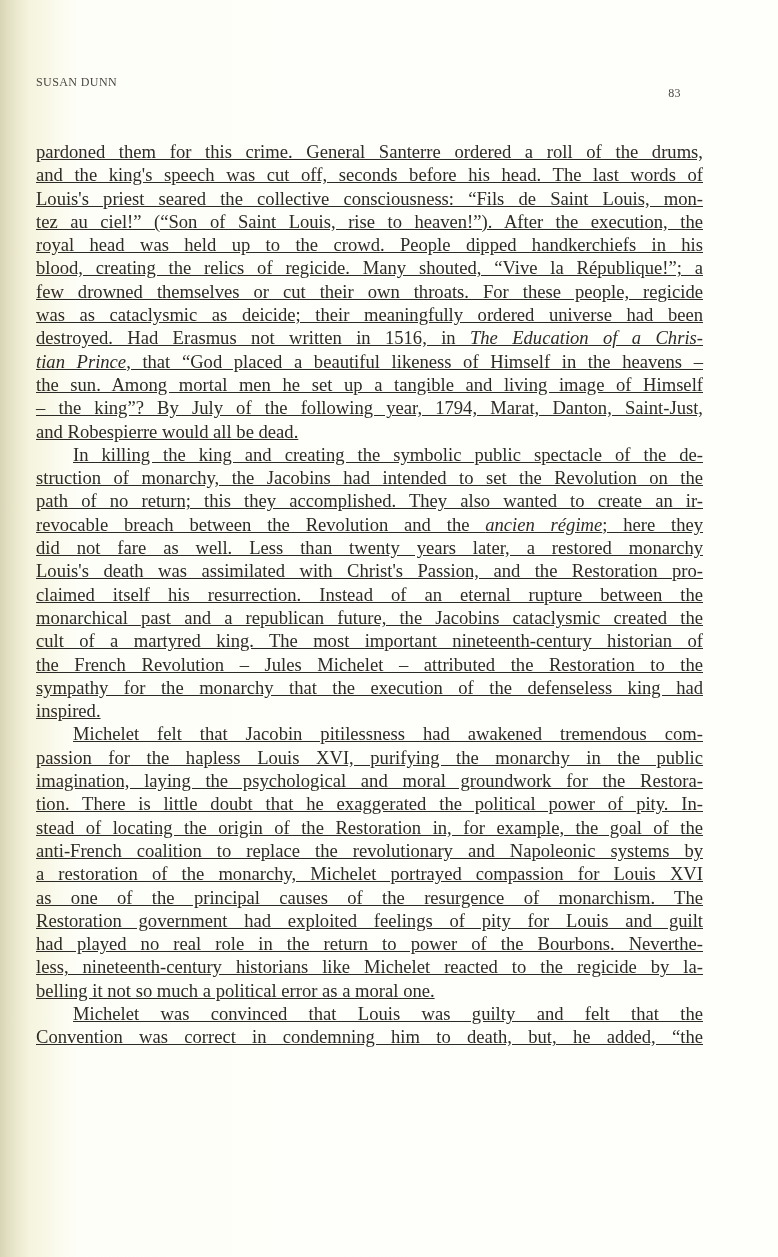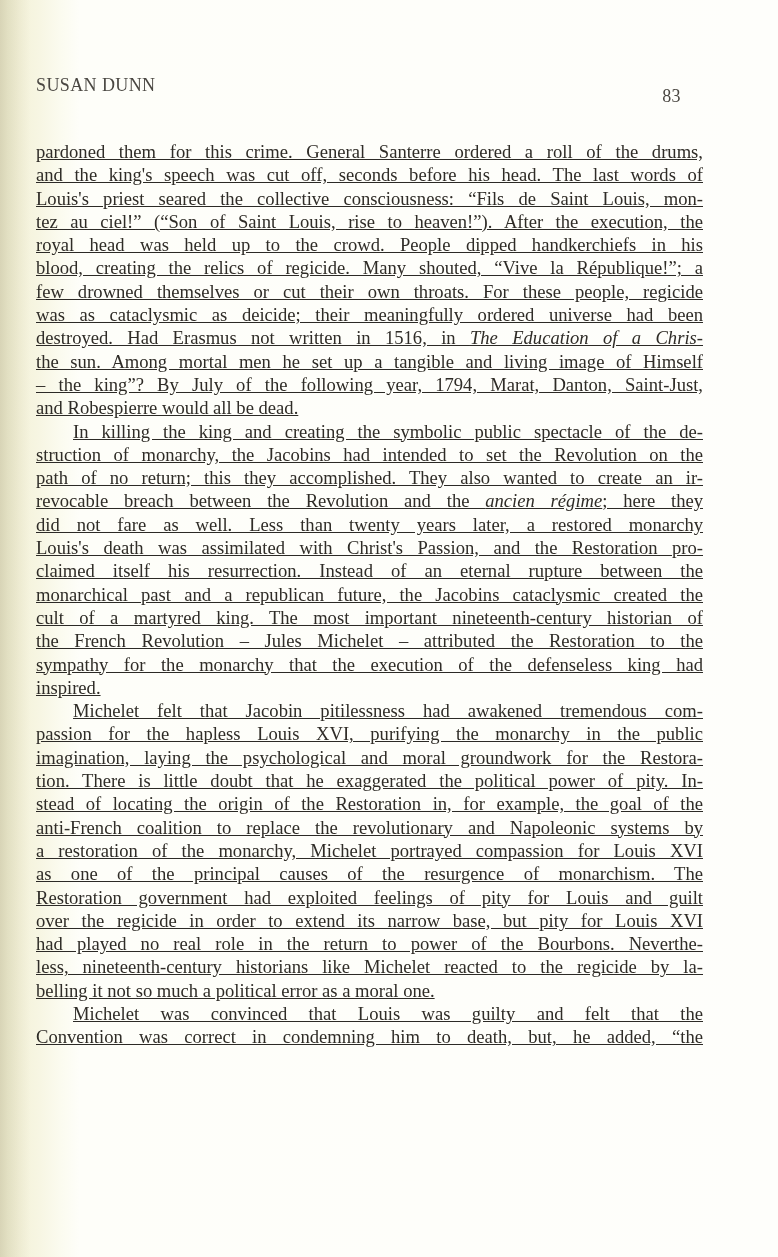--- a/index.html
+++ b/index.html
@@ -36,21 +36,21 @@
       width: 30px;
       height: 1257px;
       background: linear-gradient(to right, rgba(190,185,150,0.35), rgba(190,185,150,0));
     }
     .running-head {
       position: absolute;
       top: 75px;
       left: 36px;
       width: 645px;
       height: 20px;
-      font-size: 18px;
+      font-size: 12px;
       letter-spacing: 0.4px;
       color: #4a4742;
     }
     .running-head .author {
       position: absolute;
       left: 0;
       top: 0;
     }
     .running-head .folio {
       position: absolute;
@@ -100,20 +100,21 @@
     <div>
       <span class="line">pardoned them for this crime. General Santerre ordered a roll of the drums,</span>
       <span class="line">and the king's speech was cut off, seconds before his head. The last words of</span>
       <span class="line">Louis's priest seared the collective consciousness: “Fils de Saint Louis, mon-</span>
       <span class="line">tez au ciel!” (“Son of Saint Louis, rise to heaven!”). After the execution, the</span>
       <span class="line">royal head was held up to the crowd. People dipped handkerchiefs in his</span>
       <span class="line">blood, creating the relics of regicide. Many shouted, “Vive la République!”; a</span>
       <span class="line">few drowned themselves or cut their own throats. For these people, regicide</span>
       <span class="line">was as cataclysmic as deicide; their meaningfully ordered universe had been</span>
       <span class="line"><span>destroyed. Had Erasmus not written in 1516, in </span><i>The Education of a Chris-</i></span>
+      <span class="line"><i>tian Prince</i><span>, that “God placed a beautiful likeness of Himself in the heavens –</span></span>
       <span class="line">the sun. Among mortal men he set up a tangible and living image of Himself</span>
       <span class="line">– the king”? By July of the following year, 1794, Marat, Danton, Saint-Just,</span>
       <span class="line last">and Robespierre would all be dead.</span>
     </div>
 
     <div>
       <span class="line indent">In killing the king and creating the symbolic public spectacle of the de-</span>
       <span class="line">struction of monarchy, the Jacobins had intended to set the Revolution on the</span>
       <span class="line">path of no return; this they accomplished. They also wanted to create an ir-</span>
       <span class="line"><span>revocable breach between the Revolution and the </span><i>ancien régime</i><span>; here they</span></span>
@@ -130,21 +131,20 @@
     <div>
       <span class="line indent">Michelet felt that Jacobin pitilessness had awakened tremendous com-</span>
       <span class="line">passion for the hapless Louis XVI, purifying the monarchy in the public</span>
       <span class="line">imagination, laying the psychological and moral groundwork for the Restora-</span>
       <span class="line">tion. There is little doubt that he exaggerated the political power of pity. In-</span>
       <span class="line">stead of locating the origin of the Restoration in, for example, the goal of the</span>
       <span class="line">anti-French coalition to replace the revolutionary and Napoleonic systems by</span>
       <span class="line">a restoration of the monarchy, Michelet portrayed compassion for Louis XVI</span>
       <span class="line">as one of the principal causes of the resurgence of monarchism. The</span>
       <span class="line">Restoration government had exploited feelings of pity for Louis and guilt</span>
-      <span class="line">over the regicide in order to extend its narrow base, but pity for Louis XVI</span>
       <span class="line">had played no real role in the return to power of the Bourbons. Neverthe-</span>
       <span class="line">less, nineteenth-century historians like Michelet reacted to the regicide by la-</span>
       <span class="line last">belling it not so much a political error as a moral one.</span>
     </div>
 
     <div>
       <span class="line indent">Michelet was convinced that Louis was guilty and felt that the</span>
       <span class="line">Convention was correct in condemning him to death, but, he added, “the</span>
     </div>
   </div>

